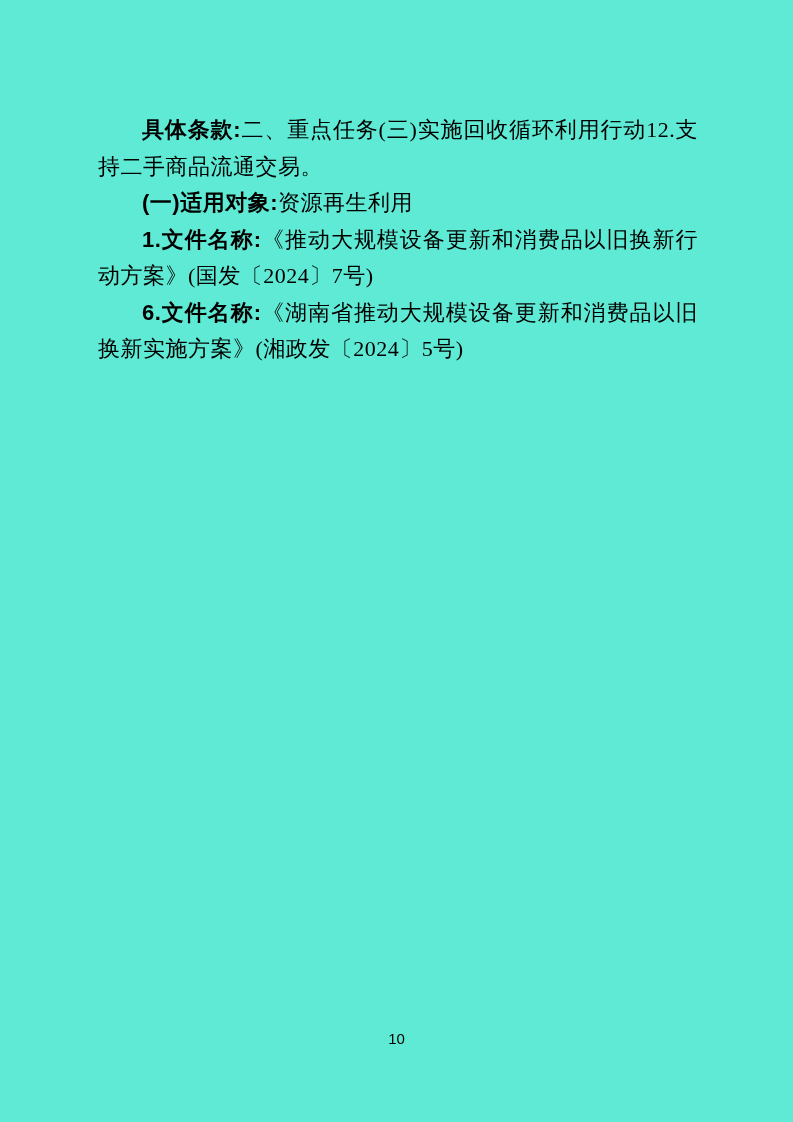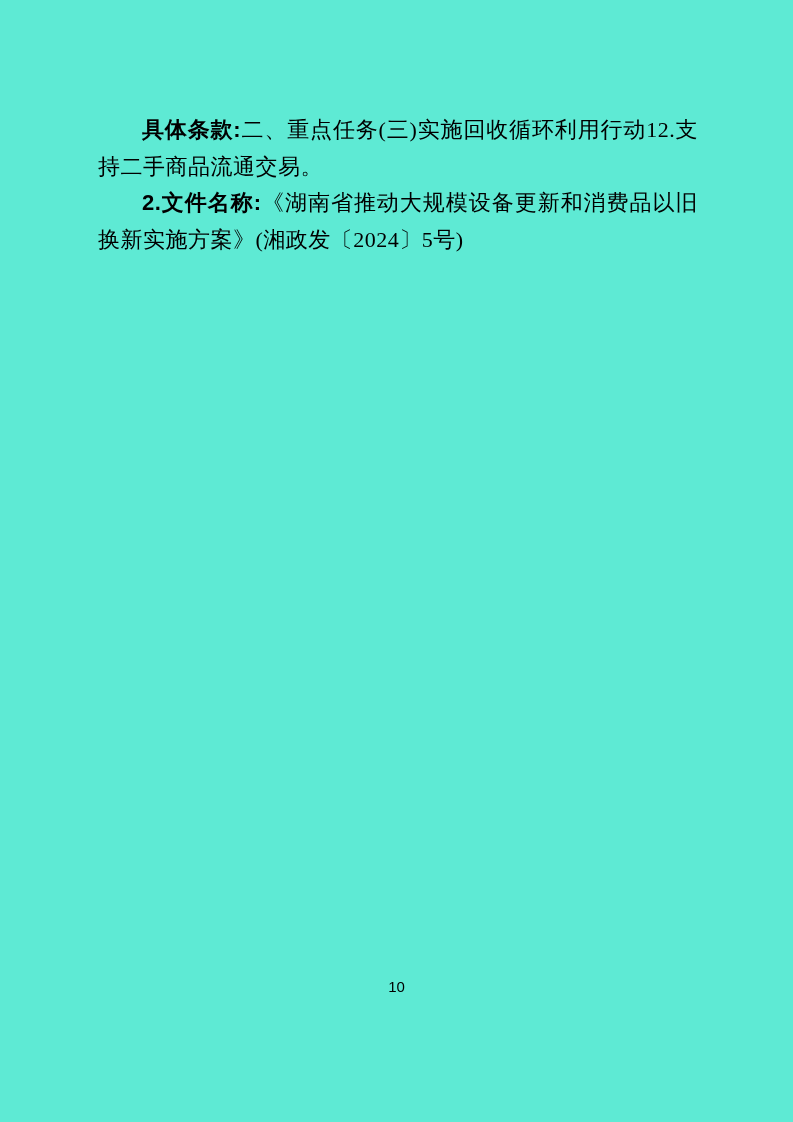--- a/index.html
+++ b/index.html
@@ -35,39 +35,41 @@
     font-weight: 700;
     font-family: "Liberation Sans", "DejaVu Sans", sans-serif;
   }
   .heading {
     font-weight: 700;
     font-family: "Liberation Sans", "DejaVu Sans", sans-serif;
   }
   .page-number {
     position: absolute;
     left: 0;
-    top: 978px;
+    top: 1030px;
     width: 100%;
     text-align: center;
     font-size: 15px;
     font-family: "Liberation Sans", "DejaVu Sans", sans-serif;
     color: #000000;
   }
 </style>
 </head>
 <body>
 
 <div class="page">
   <div class="content">
 
     <p class="para"><span class="label">具体条款:</span><span>二、重点任务(三)实施回收循环利用行动12.支持二手商品流通交易。</span></p>
 
 
+    <p class="para"><span class="label">(一)适用对象:</span><span>资源再生利用</span></p>
+
+    <p class="para"><span class="label">1.文件名称:</span><span>《推动大规模设备更新和消费品以旧换新行动方案》(国发〔2024〕7号)</span></p>
 
 
-
-    <p class="para"><span class="label">2.文件名称:</span><span>《湖南省推动大规模设备更新和消费品以旧换新实施方案》(湘政发〔2024〕5号)</span></p>
+    <p class="para"><span class="label">6.文件名称:</span><span>《湖南省推动大规模设备更新和消费品以旧换新实施方案》(湘政发〔2024〕5号)</span></p>
 
 
   </div>
 
   <div class="page-number">10</div>
 </div>
 
 </body></html>

